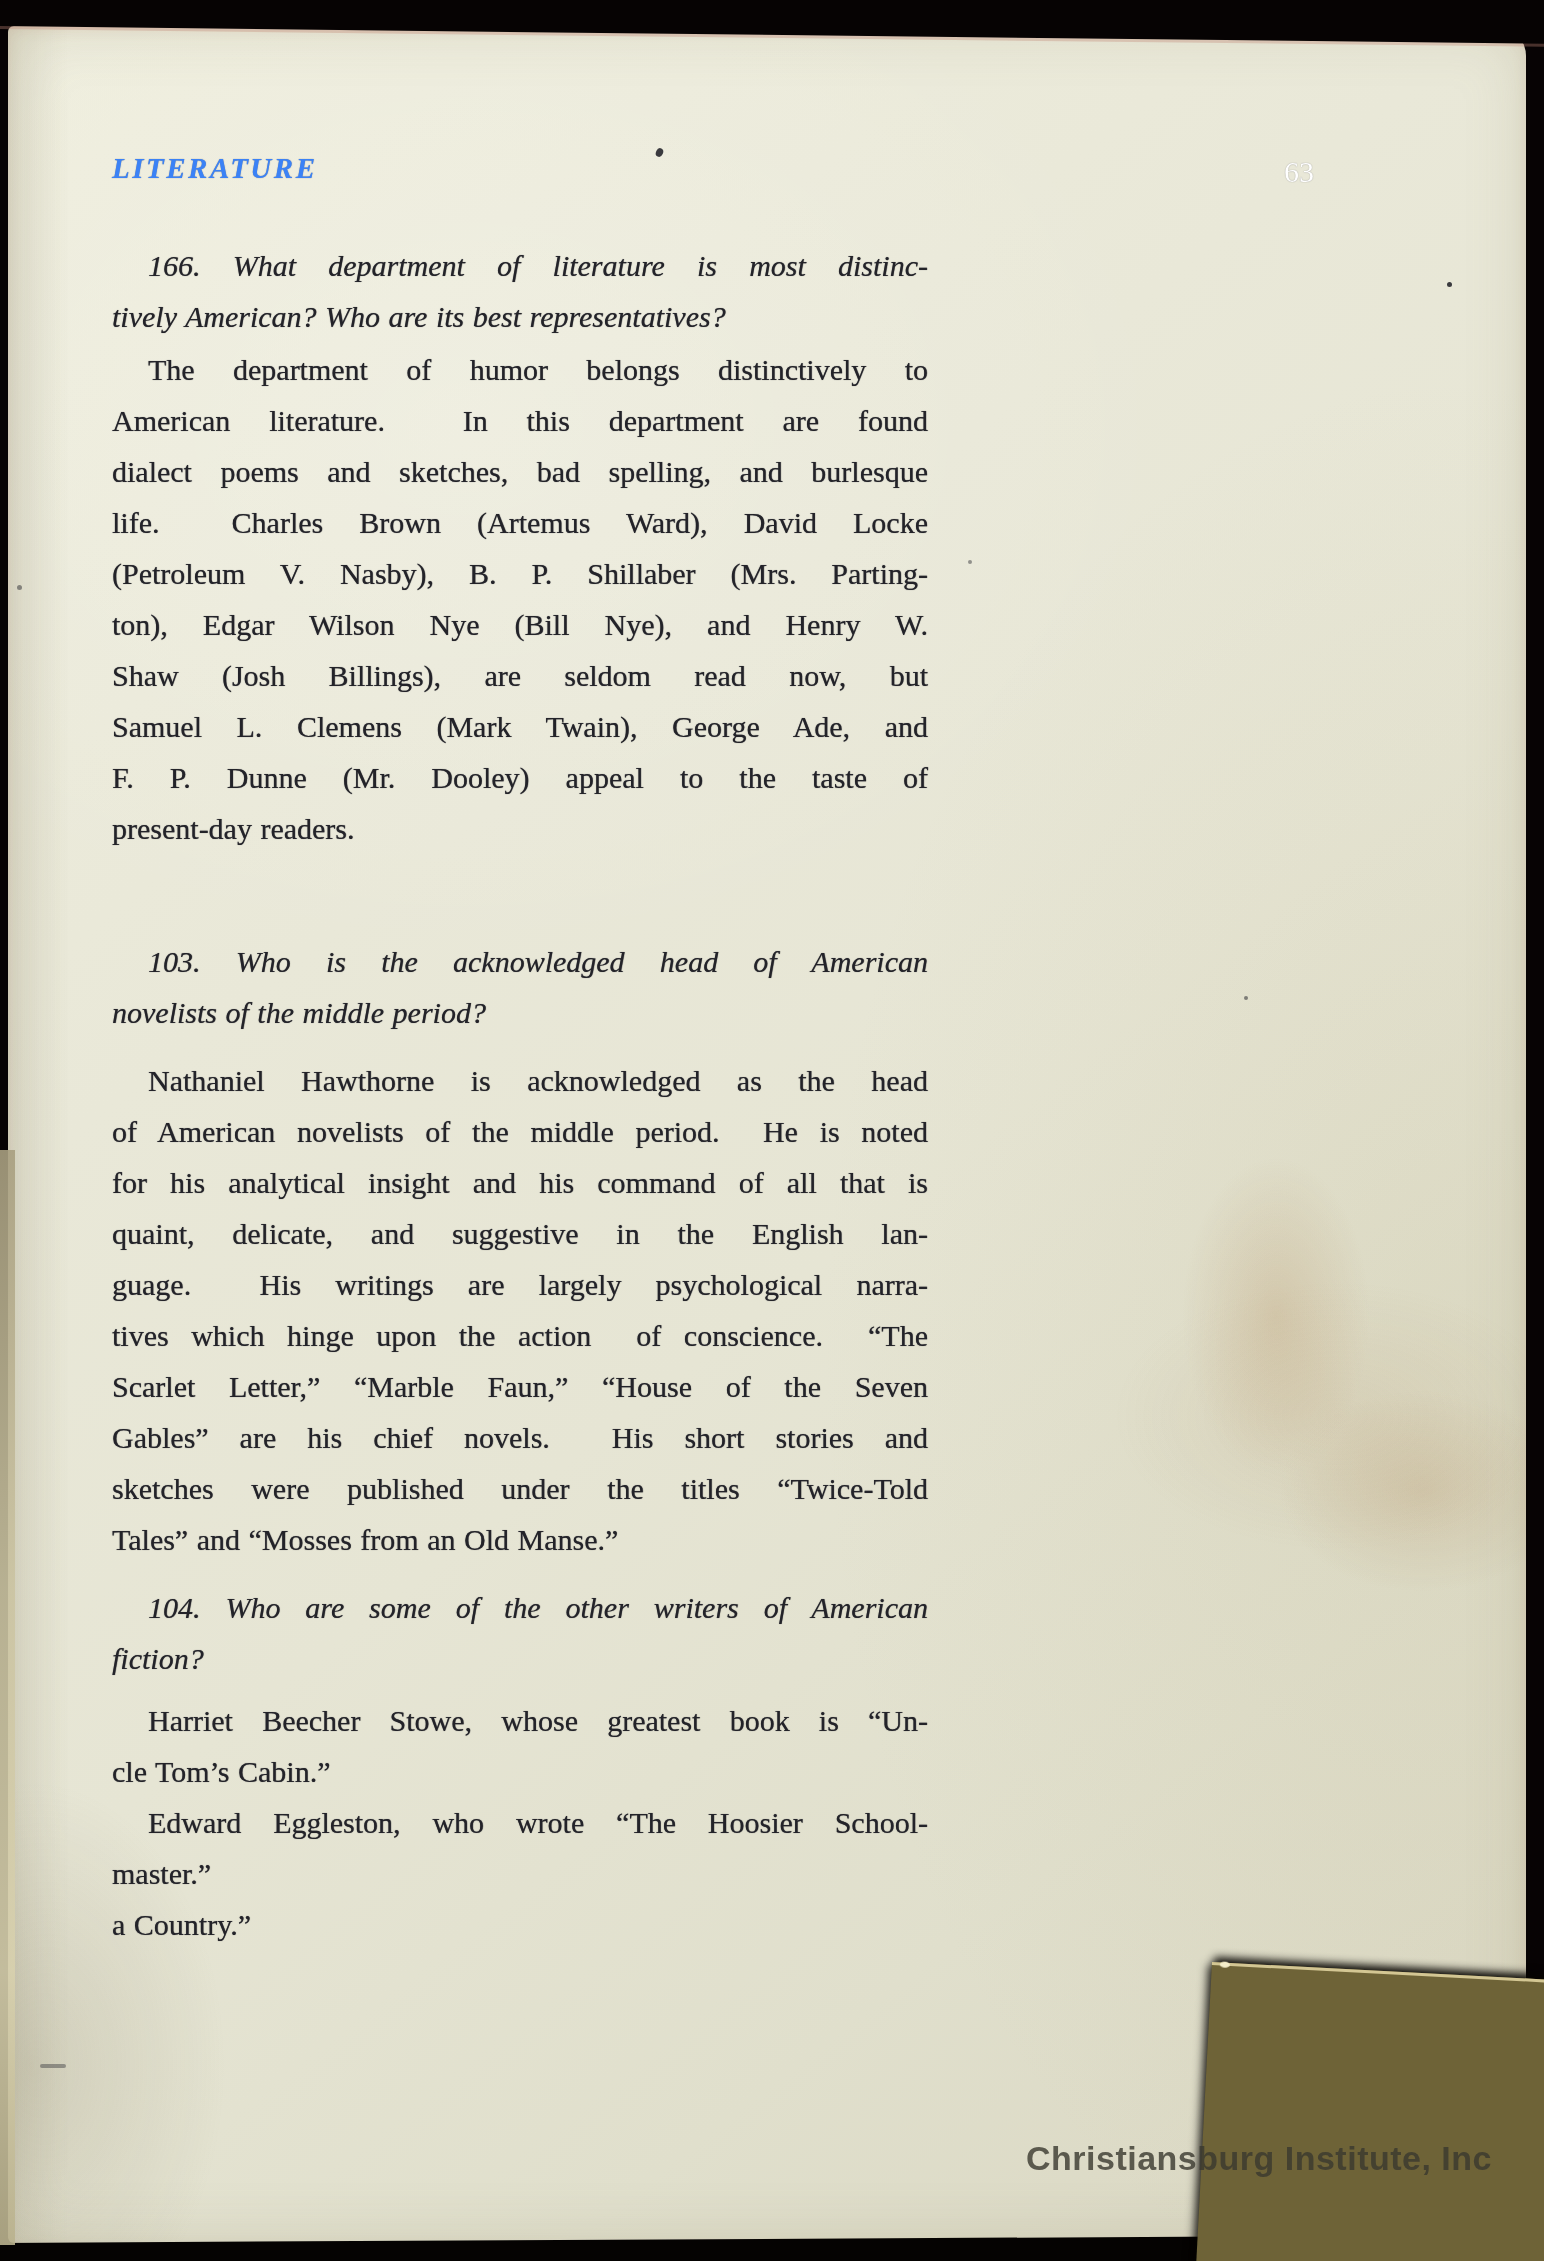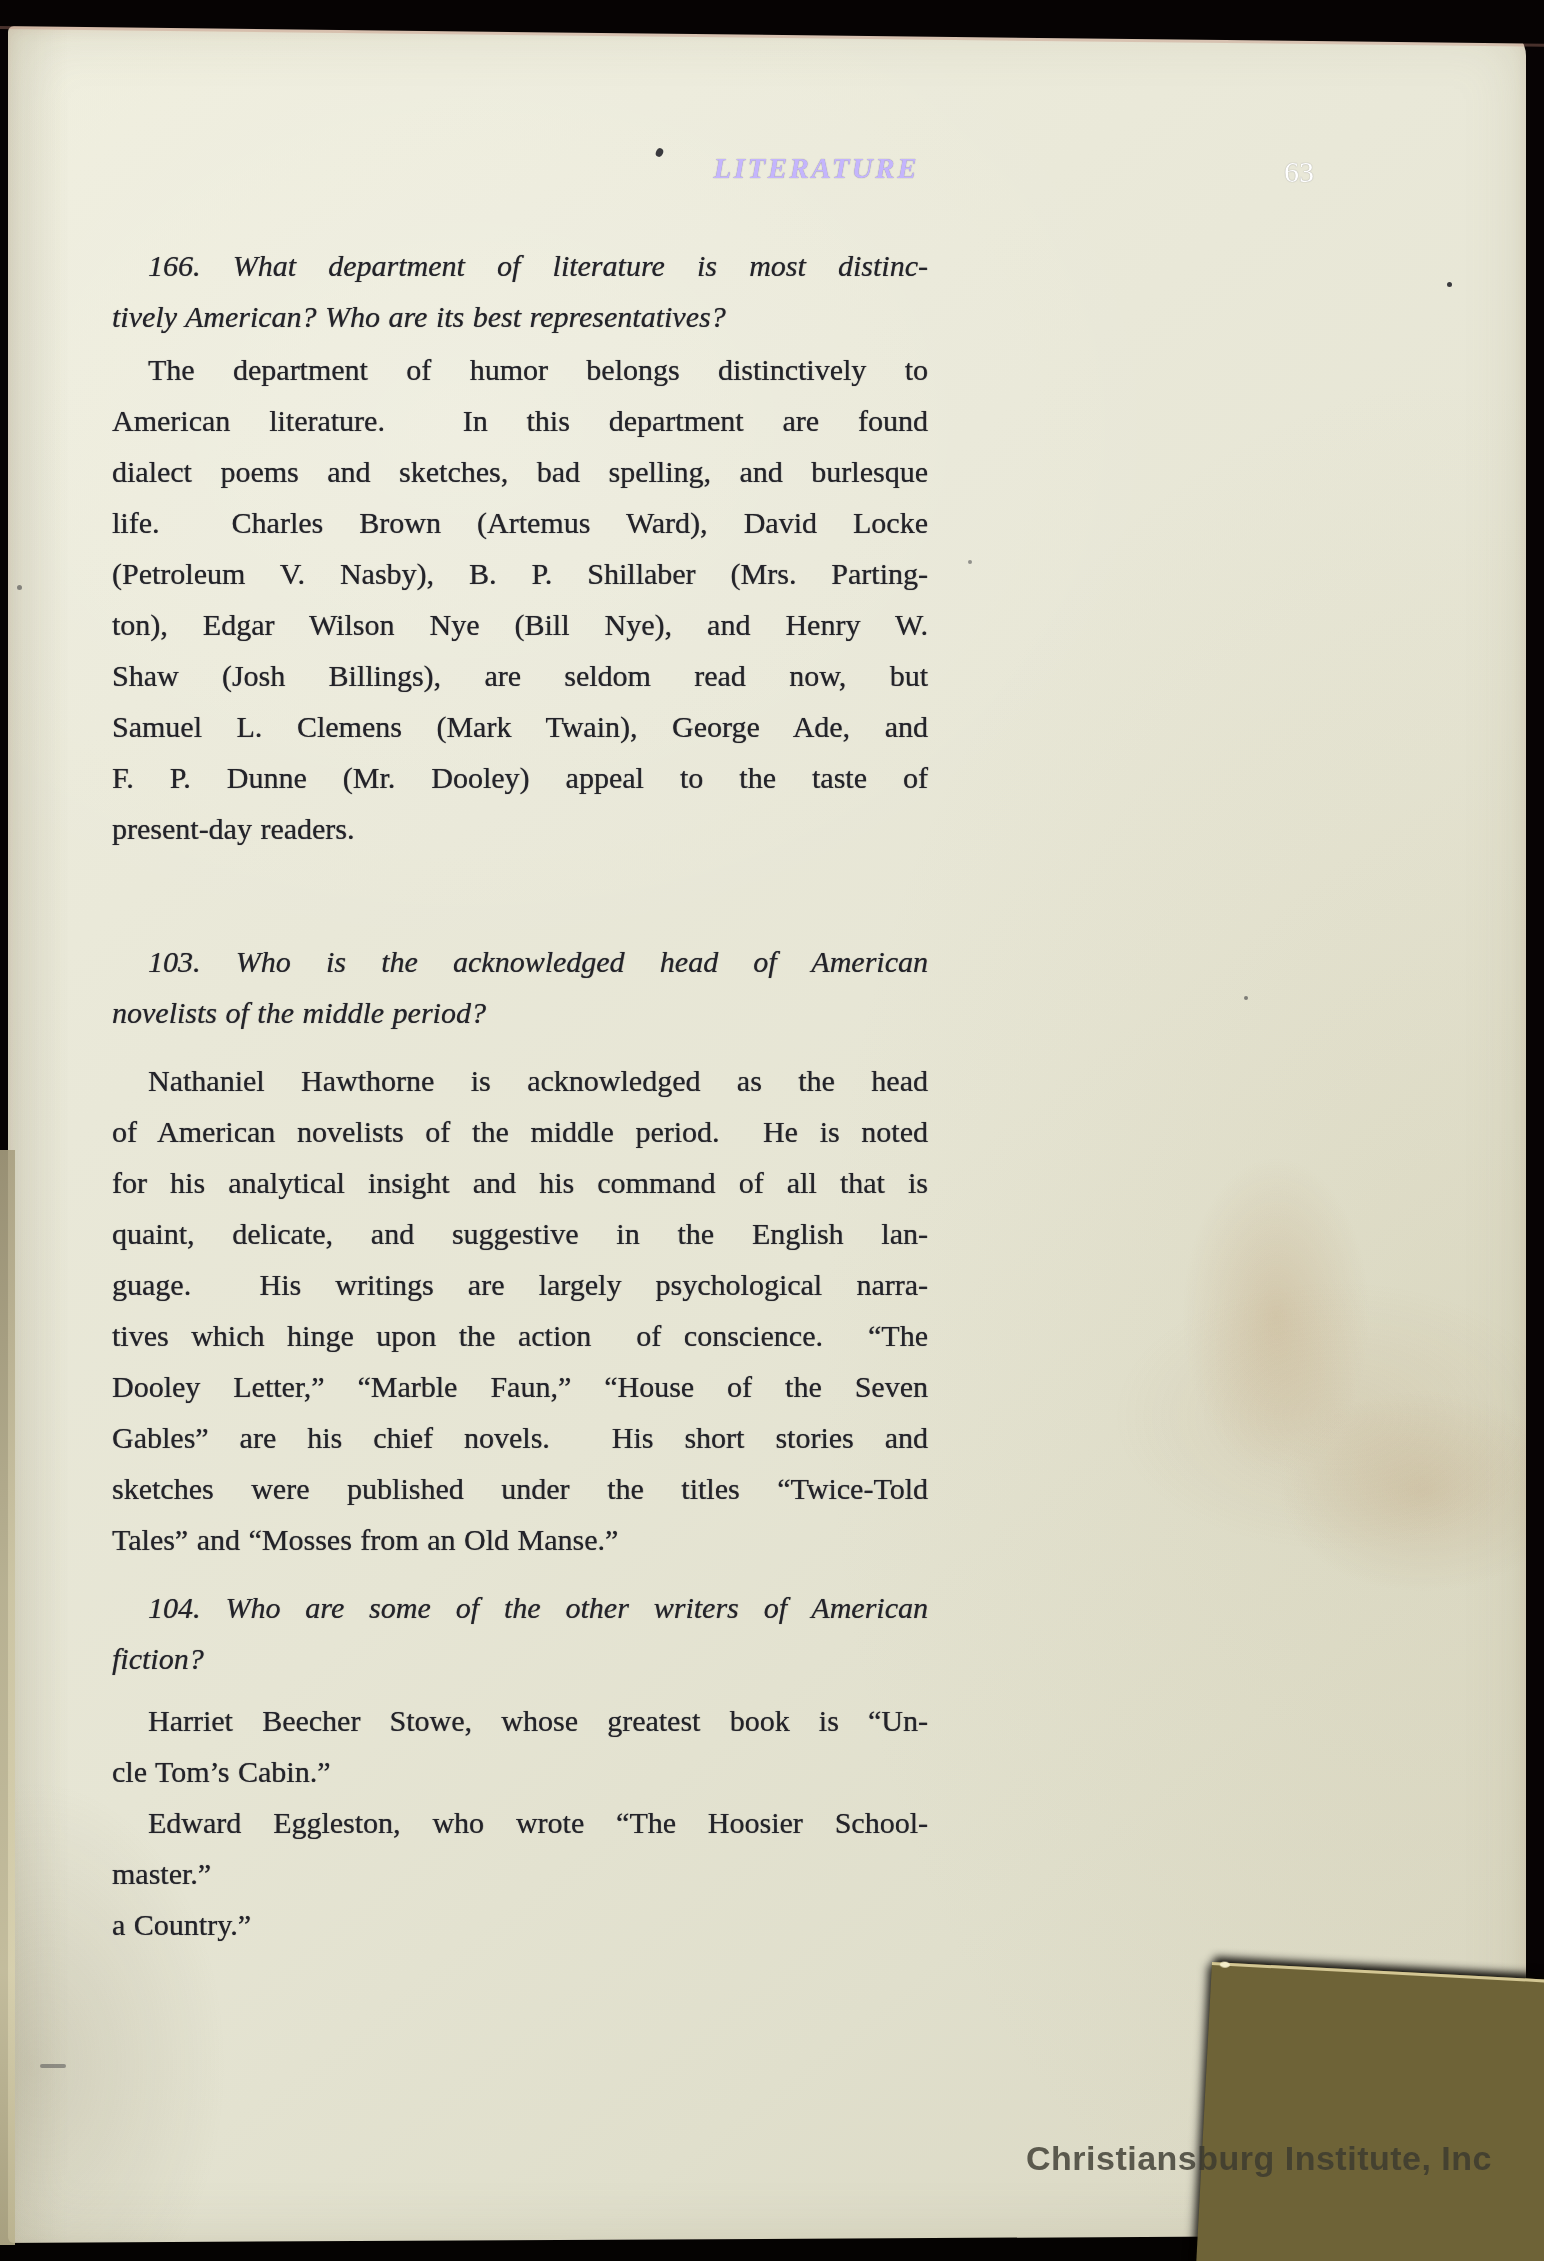--- a/index.html
+++ b/index.html
@@ -39,23 +39,23 @@
     transform:rotate(-0.30deg);transform-origin:0 50%;
   }
   .left-edge-strip{
     position:absolute;left:0;top:1150px;width:15px;height:1095px;
     background:linear-gradient(180deg,#a89f80,#cbc4a2 40%,#d8d1ae 75%,#b9b18d);
     opacity:.9;
   }
   
   .content{position:absolute;left:0;top:0;width:100%;height:100%;color:#232329;}
   .headline{
-    position:absolute;left:103px;top:152px;width:816px;text-align:right;
+    position:absolute;left:112px;top:152px;width:816px;text-align:left;
     font-style:italic;font-size:29px;letter-spacing:2.5px;font-weight:bold;
-    color:#c4b5fd;text-shadow:0 0 1px rgba(35,35,42,.5);
+    color:#3b82f6;text-shadow:0 0 1px rgba(35,35,42,.5);
   }
   .pagenum{
     position:absolute;left:1284px;top:155px;font-size:30px;color:#ffffff;
     text-shadow:0 0 1px rgba(35,35,42,.5);
   }
   .block-txt{position:absolute;left:112px;width:816px;}
   .ln{
     font-size:30px;line-height:51px;height:51px;white-space:pre-wrap;
     text-align:justify;text-align-last:left;word-spacing:1px;
     text-shadow:0 0 1px rgba(35,35,42,.55), .4px .4px 0 rgba(35,35,42,.30);
@@ -127,21 +127,21 @@
       <div class="ln">novelists of the middle period?</div>
     </div>
 
     <div class="block-txt" style="top:1055px">
       <div class="ln ind jl">Nathaniel Hawthorne is acknowledged as the head</div>
       <div class="ln jl">of American novelists of the middle period.  He is noted</div>
       <div class="ln jl">for his analytical insight and his command of all that is</div>
       <div class="ln jl">quaint, delicate, and suggestive in the English lan-</div>
       <div class="ln jl">guage.  His writings are largely psychological narra-</div>
       <div class="ln jl">tives which hinge upon the action  of conscience.  “The</div>
-      <div class="ln jl">Dooley Letter,” “Marble Faun,” “House of the Seven</div>
+      <div class="ln jl">Scarlet Letter,” “Marble Faun,” “House of the Seven</div>
       <div class="ln jl">Gables” are his chief novels.  His short stories and</div>
       <div class="ln jl">sketches were published under the titles “Twice-Told</div>
       <div class="ln">Tales” and “Mosses from an Old Manse.”</div>
     </div>
 
     <div class="block-txt it" style="top:1582px">
       <div class="ln ind jl">104. Who are some of the other writers of American</div>
       <div class="ln">fiction?</div>
     </div>
 

